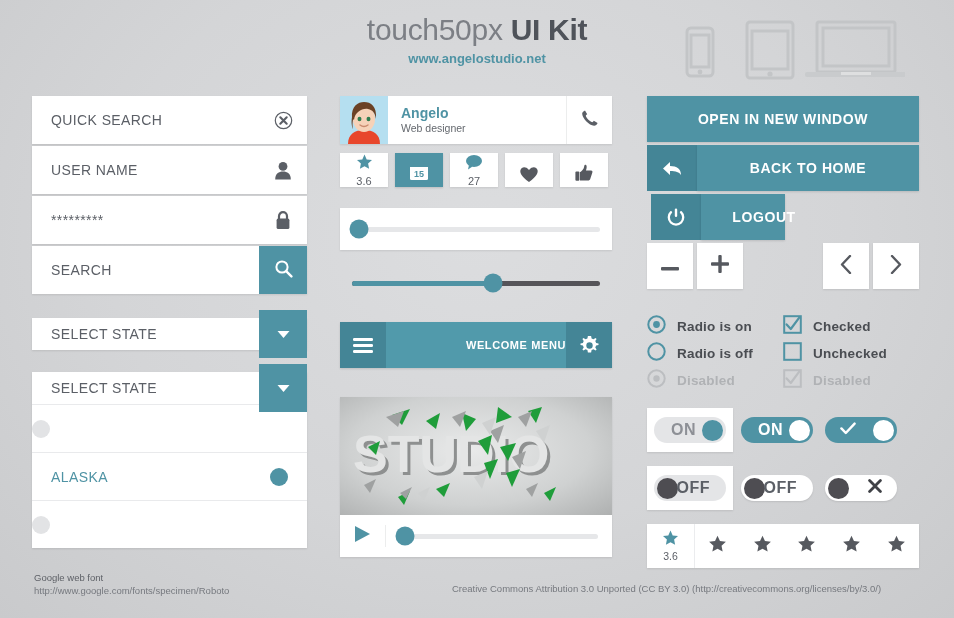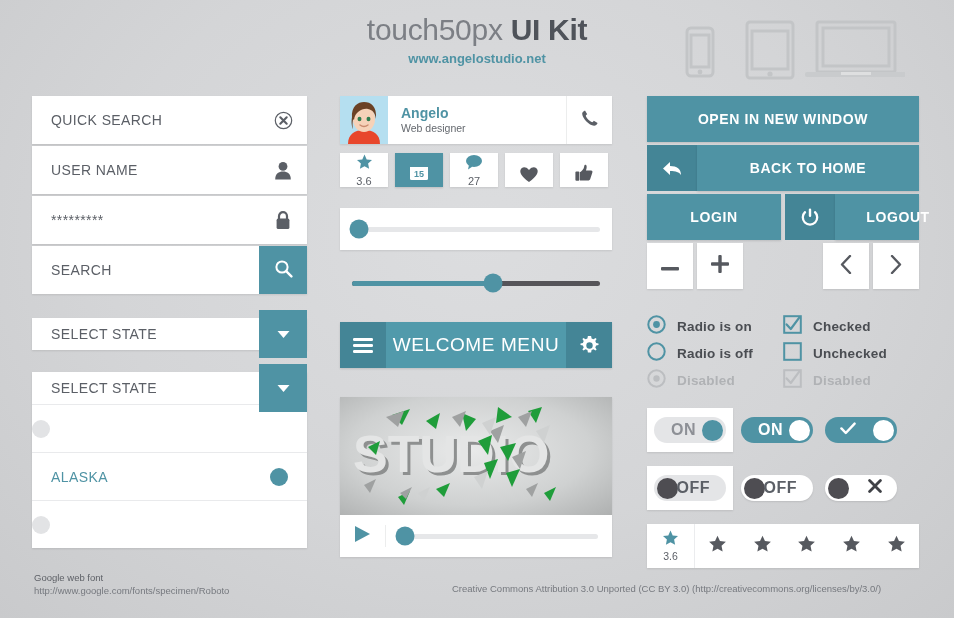--- a/index.html
+++ b/index.html
@@ -98,21 +98,21 @@
     background: #4f93a4; transform: translate(-50%, -50%);
   }
   .slider-bare { margin-top: 22px; height: 22px; display: flex; align-items: center; padding: 0 12px; }
   .track.dark { background: #555459; }
 
   .menubar {
     margin-top: 28px; height: 46px; display: flex; align-items: center;
     background: #519aab; box-shadow: 0 1px 2px rgba(0,0,0,0.12);
   }
   .menubar .mside { width: 46px; height: 46px; background: #448596; display: flex; align-items: center; justify-content: center; }
-  .menubar .mtitle { flex: 1; text-align: center; color: #fff; font-size: 19px; font-weight: normal; letter-spacing: 0.6px; }
+  .menubar .mtitle { flex: 1; text-align: right; color: #fff; font-size: 11px; font-weight: bold; letter-spacing: 0.6px; }
 
   .video { margin-top: 29px; width: 272px; background: #fff; box-shadow: 0 1px 2px rgba(0,0,0,0.10); }
   .vstage { position: relative; width: 272px; height: 118px; overflow: hidden;
     background: radial-gradient(ellipse at 48% 45%, #e9eaea 0%, #cfd1d1 60%, #aeb0b0 100%); }
   .vbar { height: 42px; display: flex; align-items: center; }
   .vbar .vplay { width: 46px; display: flex; align-items: center; justify-content: center; border-right: 1px solid #eceded; }
 
   
   .col-right { position: absolute; left: 647px; top: 96px; width: 272px; }
 
@@ -452,21 +452,20 @@
   <div class="btn-row">
     <div class="btn-icoleft">
       <svg width="20" height="15" viewBox="0 0 20 15">
         <path d="M8 1 L1 7.5 L8 14 L8 10 C14 10 17 11 19 14 C19 8 15 5 8 5 Z" fill="#fff"></path>
       </svg>
     </div>
     <div class="btn" style="width:222px;height:46px;">BACK TO HOME</div>
   </div>
 
   <div class="btn-row">
-    <div class="btn btn-half">LOGIN</div>
     <div style="width:4px"></div>
     <div class="btn-split">
       <div class="btn-icoleft" style="width:50px">
         <svg width="18" height="19" viewBox="0 0 18 19">
           <path d="M4 4.2 A7.2 7.2 0 1 0 14 4.2" fill="none" stroke="#fff" stroke-width="2.3" stroke-linecap="round"></path>
           <rect x="7.8" y="0.5" width="2.4" height="8.4" rx="1.2" fill="#fff"></rect>
         </svg>
       </div>
       <div class="btn" style="width:84px;height:46px;padding-left:42px;">LOGOUT</div>
     </div>

